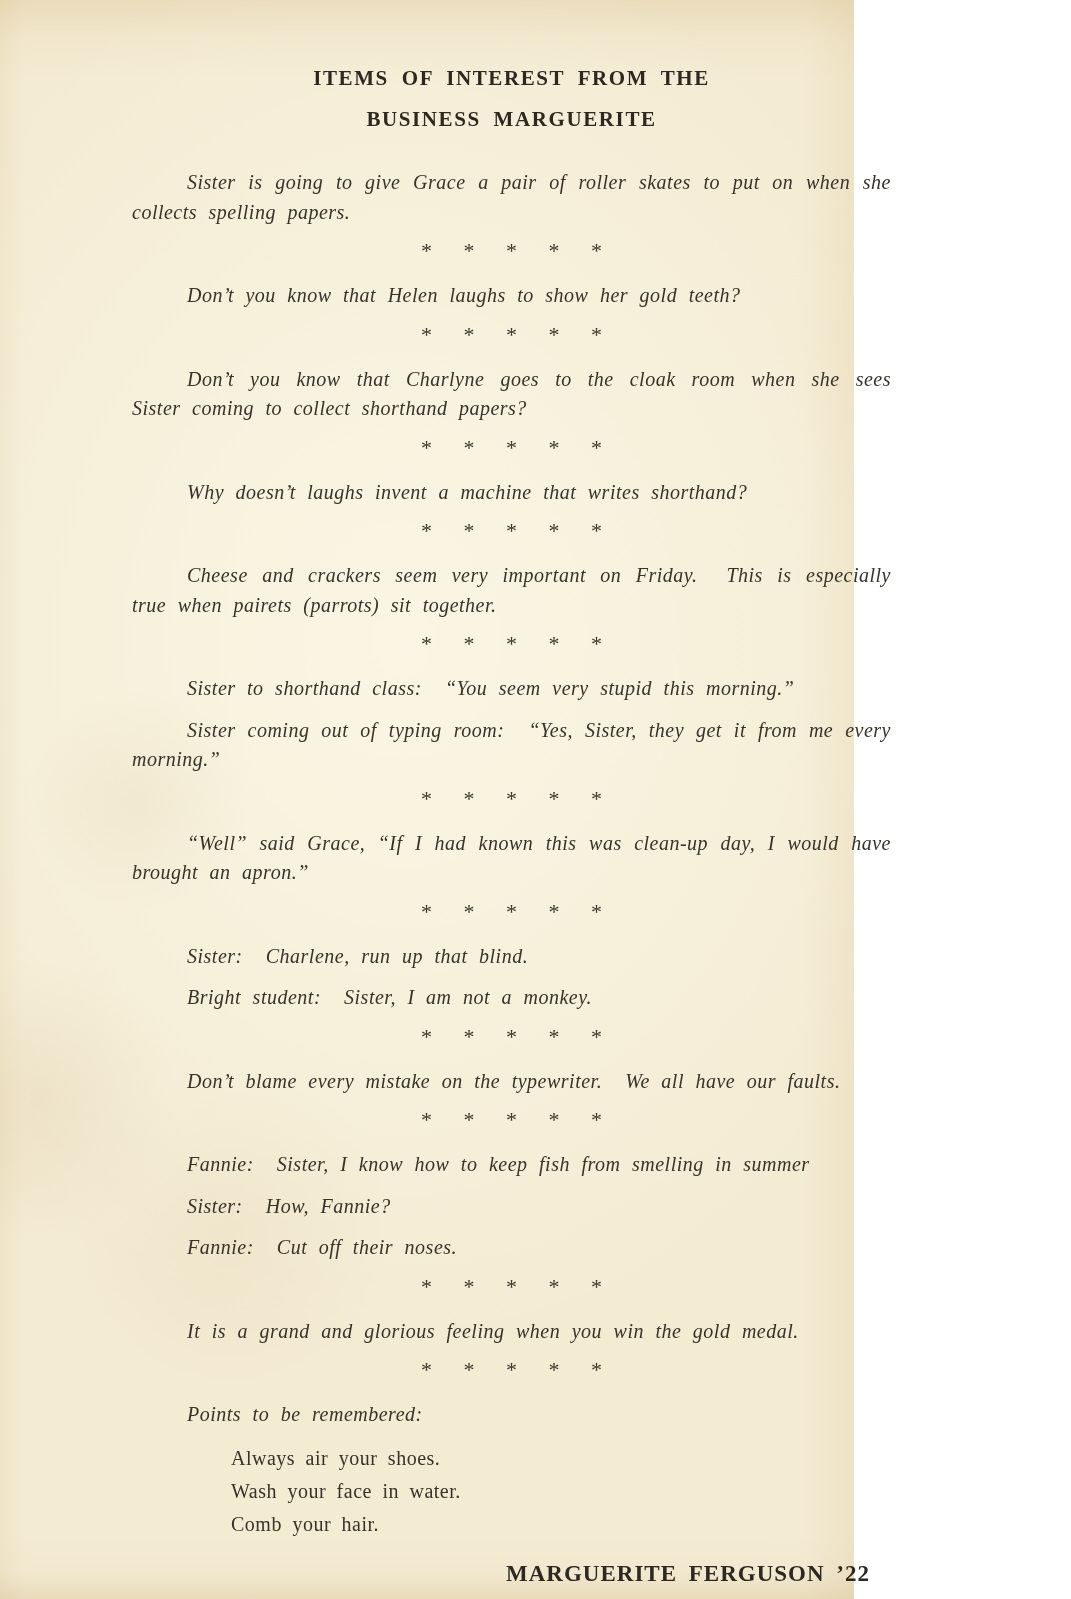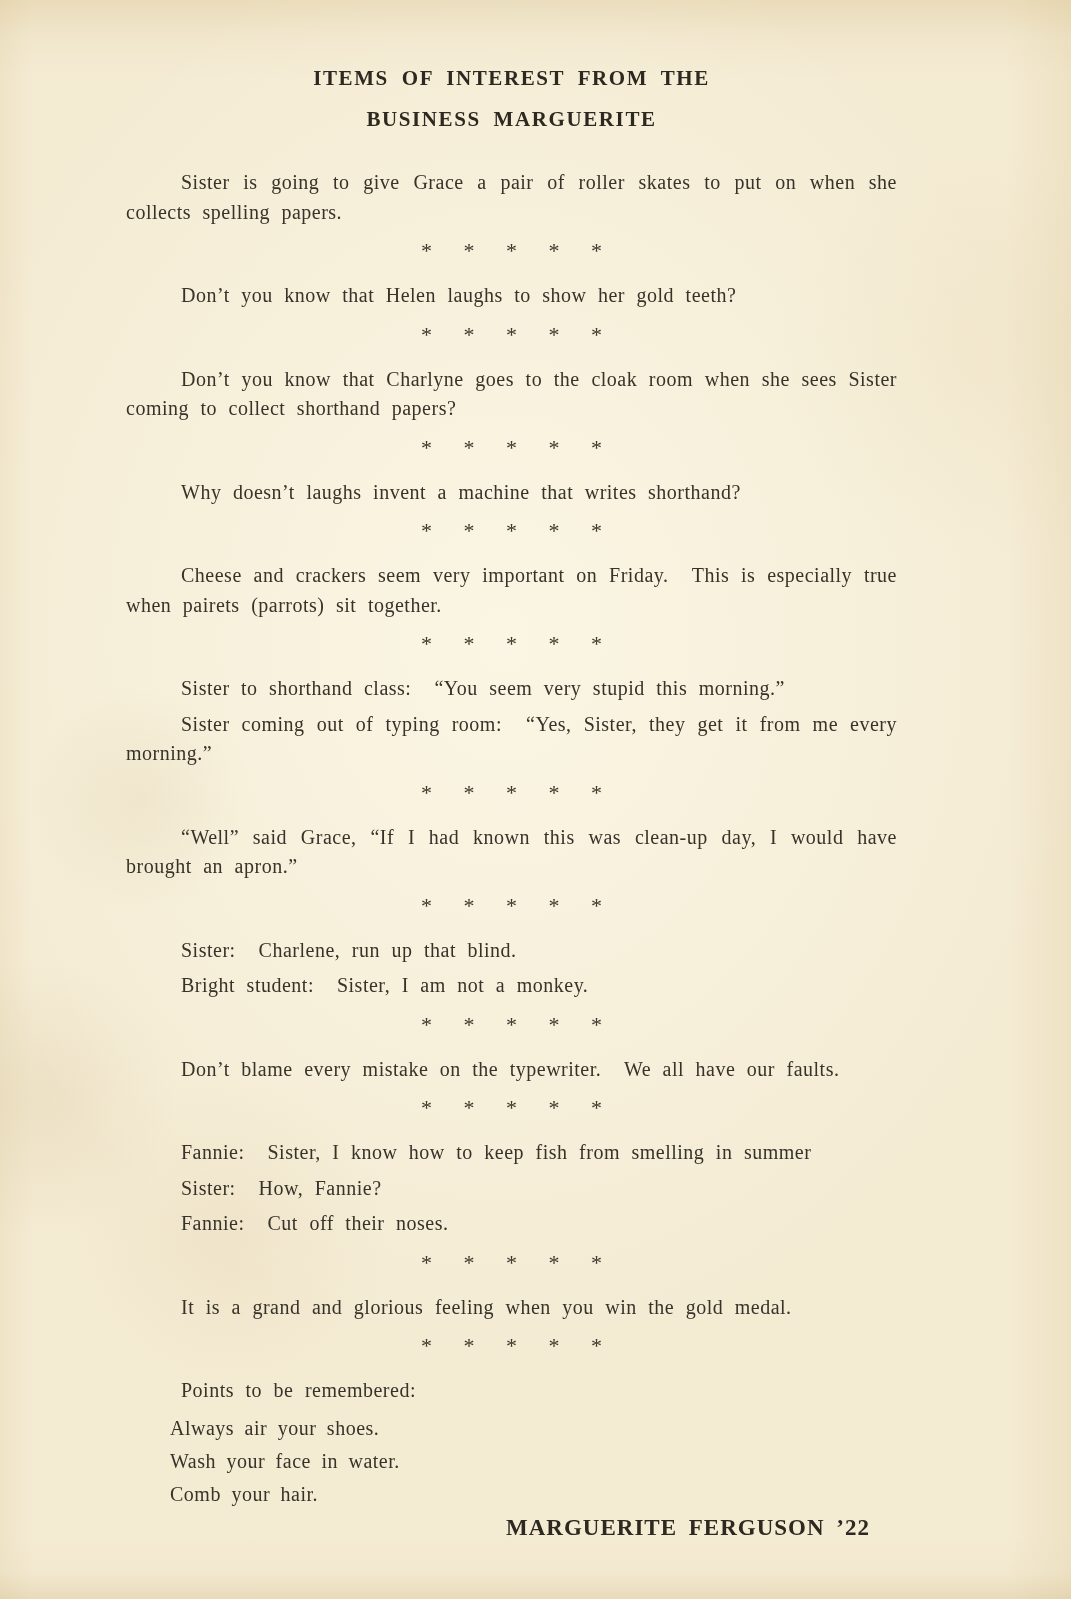--- a/index.html
+++ b/index.html
@@ -3,21 +3,21 @@
 <meta charset="utf-8">
 <style>
   html,body{margin:0;padding:0;}
   body{
     width:1071px;height:1599px;
     font-family:"Liberation Serif", serif;
     overflow:hidden;
   }
   .page{
     position:relative;
-    width:1071px;height:1599px;
+    width:854px;height:1599px;
     background-color:var(--paper,#f4ebd3);
     background-image:
       radial-gradient(ellipse 820px 1000px at 47% 40%, rgba(255,253,240,0.60), rgba(255,253,240,0) 72%),
       linear-gradient(180deg, rgba(205,175,115,0.26) 0%, rgba(205,175,115,0.07) 2.4%, rgba(205,175,115,0) 5%),
       linear-gradient(0deg, rgba(190,160,100,0.22) 0%, rgba(190,160,100,0.04) 1.6%, rgba(190,160,100,0) 4%),
       linear-gradient(90deg, rgba(205,175,115,0.12) 0%, rgba(205,175,115,0) 3%, rgba(205,175,115,0) 94%, rgba(205,175,115,0.15) 100%),
       radial-gradient(circle 160px at 140px 800px, rgba(185,155,100,0.14), rgba(185,155,100,0) 70%),
       radial-gradient(circle 200px at 40px 1100px, rgba(185,155,100,0.13), rgba(185,155,100,0) 70%),
       radial-gradient(circle 230px at 230px 1230px, rgba(195,165,110,0.10), rgba(195,165,110,0) 70%),
       radial-gradient(circle 300px at 980px 350px, rgba(210,185,130,0.10), rgba(210,185,130,0) 70%);
@@ -32,47 +32,48 @@
     text-align:center;
     font-size:21px;
     font-weight:bold;
     letter-spacing:1.6px;
     word-spacing:6px;
     line-height:41px;
     color:#2d2921;
     margin:0 0 28px 0;
   }
   .para{
-    margin:6px;
+    margin:12px;
     font-size:20px;
     line-height:29.5px;
     letter-spacing:0.5px;
     word-spacing:6px;
     text-align:justify;
     text-indent:55px;
+    font-style:italic;
   }
   .list-line{
-    margin:0 0 0 50px;
+    margin:0 0 0 111px;
     font-size:20px;
     line-height:33px;
     letter-spacing:0.5px;
     word-spacing:5px;
     text-indent:0;
   }
   .separator{
     text-align:center;
     font-size:22px;
     line-height:24px;
     word-spacing:26px;
     letter-spacing:0;
     color:#3d372d;
     margin:12px 0 18px 0;
   }
   .signature{
-    margin-top:4px;
+    margin-top:20px;
     padding-right:33px;
     text-align:right;
     font-size:23px;
     font-weight:bold;
     letter-spacing:1px;
     word-spacing:5px;
     color:#2d2921;
   }
 </style>
 </head>

